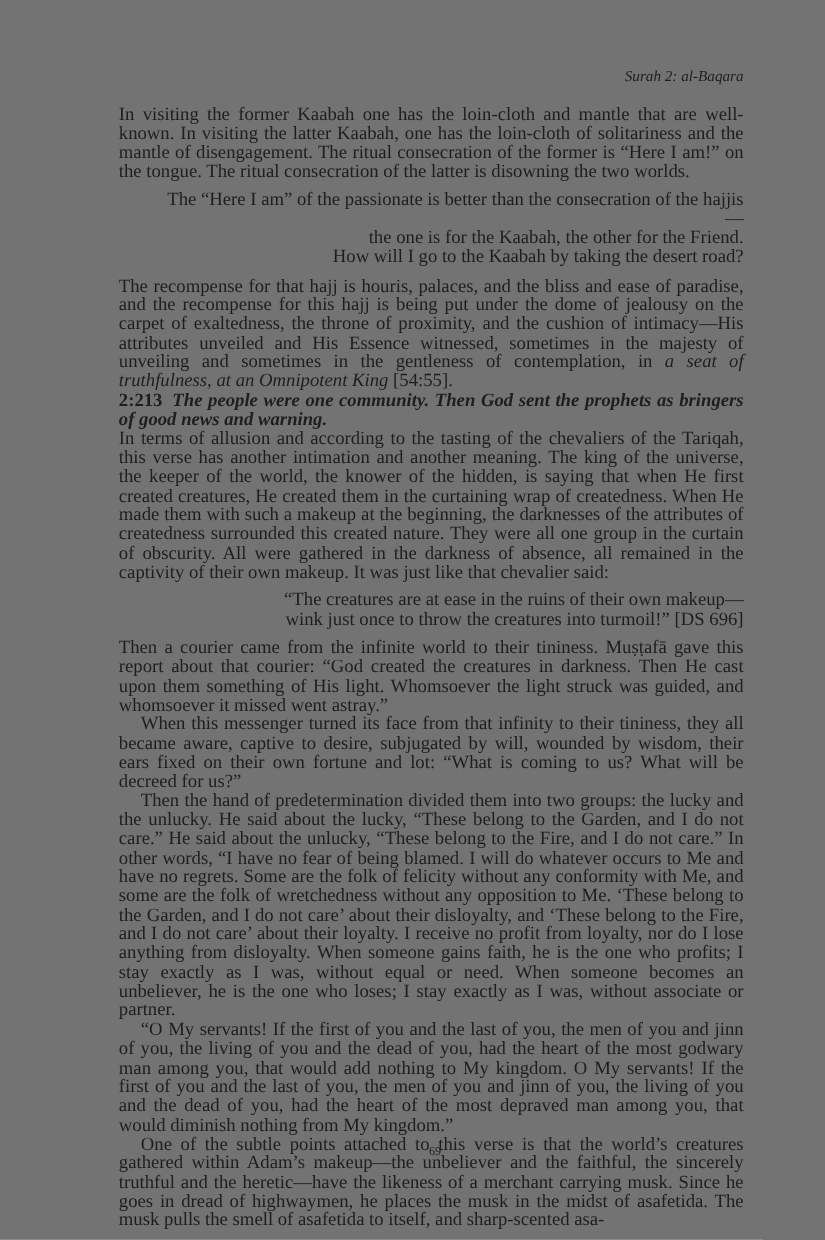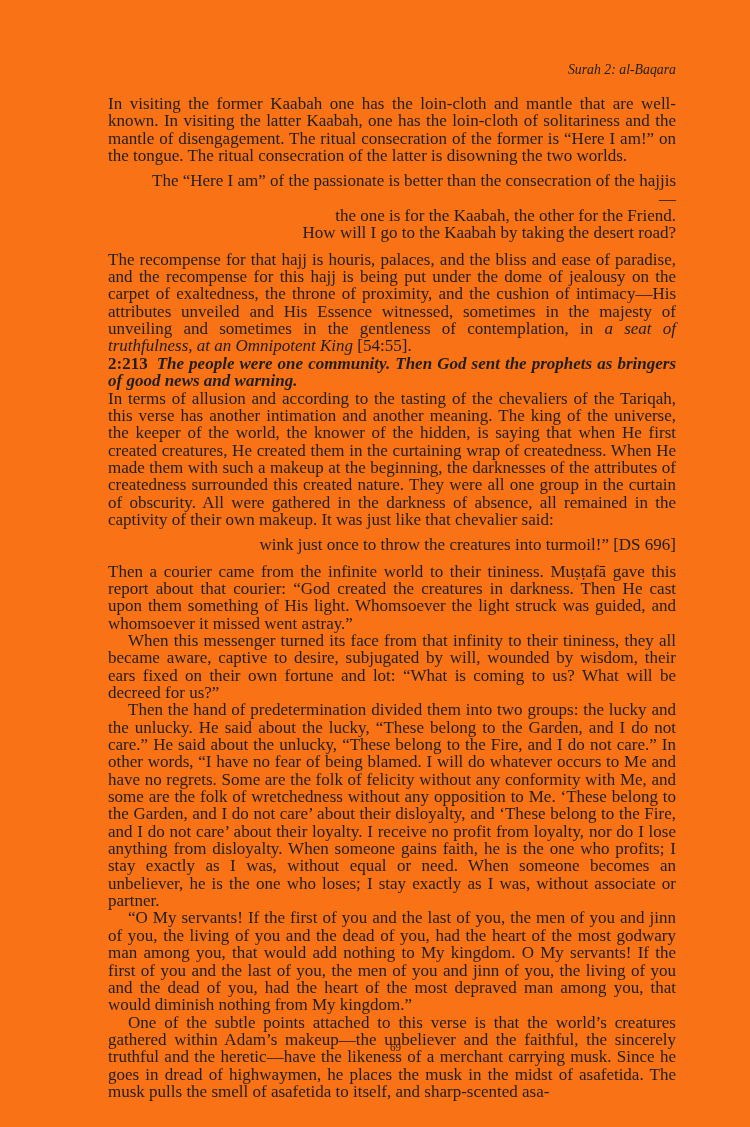--- a/index.html
+++ b/index.html
@@ -4,21 +4,21 @@
 <style>
   html, body { margin: 0; padding: 0; }
   body {
     width: 750px; height: 1127px;
     background: #e9e9e9;
     font-family: "Liberation Serif", serif;
   }
   .sheet {
     position: relative;
     width: 750px; height: 1127px;
-    background: #f97316;
+    background: #737373;
     color: #1e1e1e;
     overflow: hidden;
   }
   .running-header {
     position: absolute;
     top: 61px; left: 108px; width: 568px;
     text-align: right;
     font-style: italic;
     font-size: 13.8px;
     line-height: 17px;
@@ -64,20 +64,21 @@
       <div class="verse-line lvl1">How will I go to the Kaabah by taking the desert road?</div>
     </div>
 
     <p class="para"><span>The recompense for that hajj is houris, palaces, and the bliss and ease of paradise, and the recompense for this hajj is being put under the dome of jealousy on the carpet of exaltedness, the throne of proximity, and the cushion of intimacy—His attributes unveiled and His Essence witnessed, sometimes in the majesty of unveiling and sometimes in the gentleness of contemplation, in </span><span class="italic">a seat of truthfulness, at an Omnipotent King</span><span> [54:55].</span></p>
 
     <p class="para section-heading"><span class="verse-num">2:213</span><span class="verse-text">The people were one community.  Then God sent the prophets as bringers of good news and warning.</span></p>
 
     <p class="para">In terms of allusion and according to the tasting of the chevaliers of the Tariqah, this verse has another intimation and another meaning.  The king of the universe, the keeper of the world, the knower of the hidden, is saying that when He first created creatures, He created them in the curtaining wrap of createdness.  When He made them with such a makeup at the beginning, the darknesses of the attributes of createdness surrounded this created nature.  They were all one group in the curtain of obscurity.  All were gathered in the darkness of absence, all remained in the captivity of their own makeup.  It was just like that chevalier said:</p>
 
     <div class="verse-quote">
+      <div class="verse-line lvl1">“The creatures are at ease in the ruins of their own makeup—</div>
       <div class="verse-line lvl2">wink just once to throw the creatures into turmoil!” [DS 696]</div>
     </div>
 
     <p class="para">Then a courier came from the infinite world to their tininess.  Muṣṭafā gave this report about that courier:  “God created the creatures in darkness.  Then He cast upon them something of His light. Whomsoever the light struck was guided, and whomsoever it missed went astray.”</p>
 
     <p class="para indent">When this messenger turned its face from that infinity to their tininess, they all became aware, captive to desire, subjugated by will, wounded by wisdom, their ears fixed on their own fortune and lot:  “What is coming to us?  What will be decreed for us?”</p>
 
     <p class="para indent">Then the hand of predetermination divided them into two groups:  the lucky and the unlucky. He said about the lucky, “These belong to the Garden, and I do not care.”  He said about the unlucky, “These belong to the Fire, and I do not care.”  In other words, “I have no fear of being blamed.  I will do whatever occurs to Me and have no regrets.  Some are the folk of felicity without any conformity with Me, and some are the folk of wretchedness without any opposition to Me. ‘These belong to the Garden, and I do not care’ about their disloyalty, and ‘These belong to the Fire, and I do not care’ about their loyalty.  I receive no profit from loyalty, nor do I lose anything from disloyalty.  When someone gains faith, he is the one who profits; I stay exactly as I was, without equal or need.  When someone becomes an unbeliever, he is the one who loses; I stay exactly as I was, without associate or partner.</p>
 
     <p class="para indent">“O My servants!  If the first of you and the last of you, the men of you and jinn of you, the living of you and the dead of you, had the heart of the most godwary man among you, that would add nothing to My kingdom. O My servants!  If the first of you and the last of you, the men of you and jinn of you, the living of you and the dead of you, had the heart of the most depraved man among you, that would diminish nothing from My kingdom.”</p>

